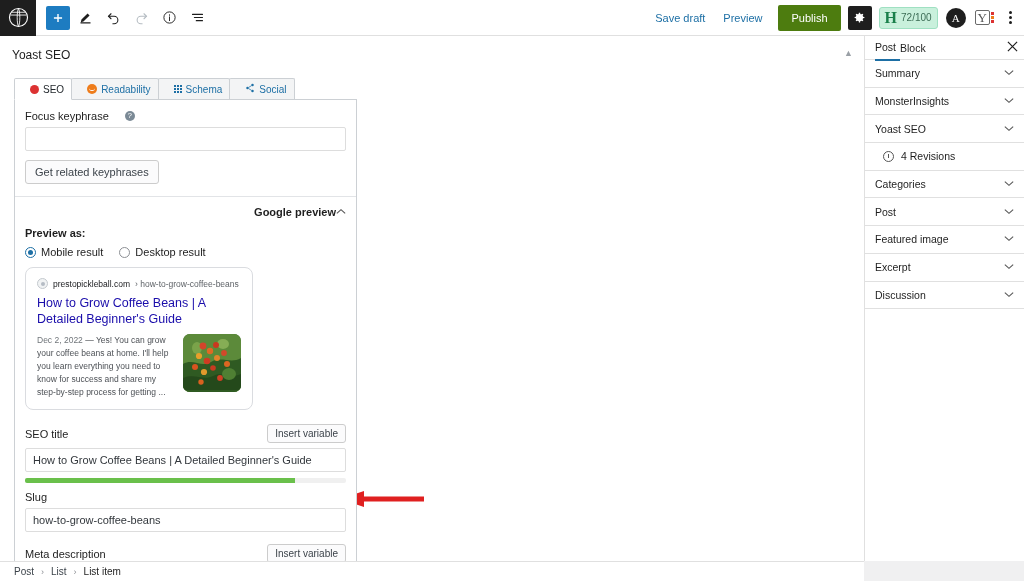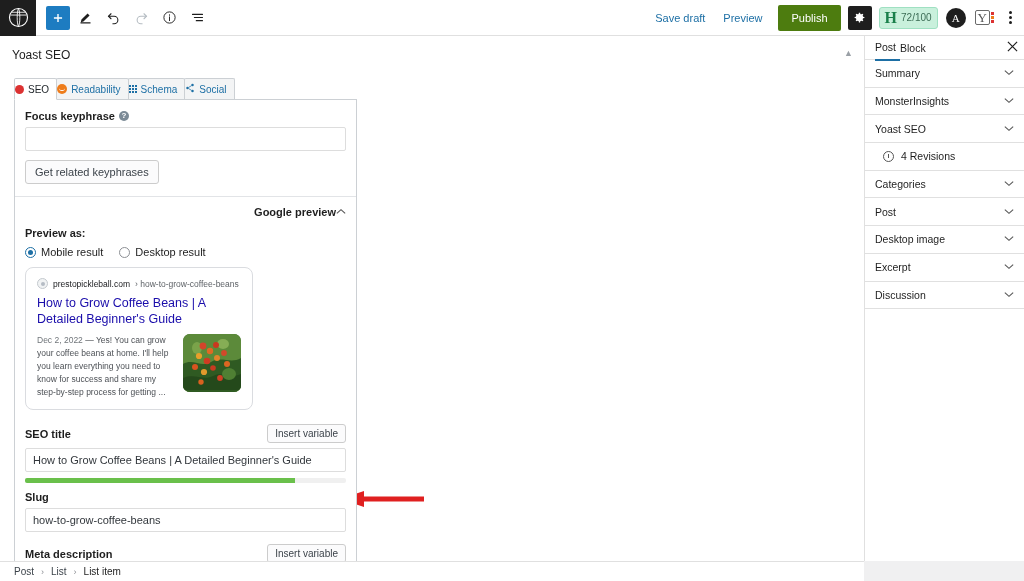--- a/index.html
+++ b/index.html
@@ -81,42 +81,42 @@
     position: absolute; right: 11px; top: 12px; color: #9aa0a6; font-size: 9px;
   }
 
   
   .metabox { margin: 16px 0 0 14px; width: 343px; position: relative; }
   .tabs { display: flex; align-items: flex-end; height: 21px; position: relative; z-index: 2; }
   .tab {
     display: flex; align-items: center; gap: 4px;
     border: 1px solid #ccd0d4; border-bottom: none;
     background: #f3f4f5; color: #1d6fa5; font-size: 10px;
-    padding: 3px 7px 3px 0; margin-right: -1px; height: 21px;
+    padding: 3px 7px 3px 15px; margin-right: -1px; height: 21px;
     border-radius: 2px 2px 0 0;
   }
   .tab.active { background: #fff; color: #23282d; border-bottom: 1px solid #fff; margin-bottom: -1px; height: 22px; }
   .dot-red { width: 9px; height: 9px; border-radius: 50%; background: #dc3232; display: inline-block; }
   .emoji-face {
     width: 10px; height: 10px; border-radius: 50%; background: #ee7c1b;
     display: inline-block; position: relative;
   }
   .emoji-face::before {
     content: ""; position: absolute; left: 2px; top: 3px; width: 6px; height: 3px;
     border-bottom: 1px solid #fff; border-radius: 0 0 6px 6px;
   }
   .grid-icon { display: grid; grid-template-columns: repeat(3, 2px); grid-template-rows: repeat(3, 2px); gap: 1px; }
   .grid-icon i { background: #1d6fa5; display: block; width: 2px; height: 2px; }
 
   .panel {
     border: 1px solid #ccd0d4; background: #fff; width: 343px;
     padding: 0; position: relative; z-index: 1;
   }
   .panel-inner { padding: 10px 10px 12px 10px; }
-  .field-label { font-size: 11px; font-weight: bold; color: #1e1e1e; margin-bottom: 5px; display: flex; align-items: center; gap: 4px;}
+  .field-label { font-size: 11px; font-weight: normal; color: #1e1e1e; margin-bottom: 5px; display: flex; align-items: center; gap: 16px;}
   .help-icon {
     width: 10px; height: 10px; border-radius: 50%; background: #7b8a96; color: #fff;
     font-size: 8px; display: inline-flex; align-items: center; justify-content: center;
     line-height: 1;
   }
   .text-input {
     width: 100%; height: 24px; border: 1px solid #ddd; background: #fff;
     font-size: 11px; color: #32373c; padding: 0 7px; border-radius: 2px;
     display: flex; align-items: center;
   }
@@ -488,21 +488,21 @@
           <path d="M1 1.8L6 6.2l5-4.4"></path>
         </svg></span>
   </div>
   <div class="sb-row">
     <span>Post</span>
     <span class="chev"><svg width="10" height="7" viewBox="0 0 12 8" fill="none" stroke="#555" stroke-width="1.3">
           <path d="M1 1.8L6 6.2l5-4.4"></path>
         </svg></span>
   </div>
   <div class="sb-row">
-    <span>Desktop image</span>
+    <span>Featured image</span>
     <span class="chev"><svg width="10" height="7" viewBox="0 0 12 8" fill="none" stroke="#555" stroke-width="1.3">
           <path d="M1 1.8L6 6.2l5-4.4"></path>
         </svg></span>
   </div>
   <div class="sb-row">
     <span>Excerpt</span>
     <span class="chev"><svg width="10" height="7" viewBox="0 0 12 8" fill="none" stroke="#555" stroke-width="1.3">
           <path d="M1 1.8L6 6.2l5-4.4"></path>
         </svg></span>
   </div>

